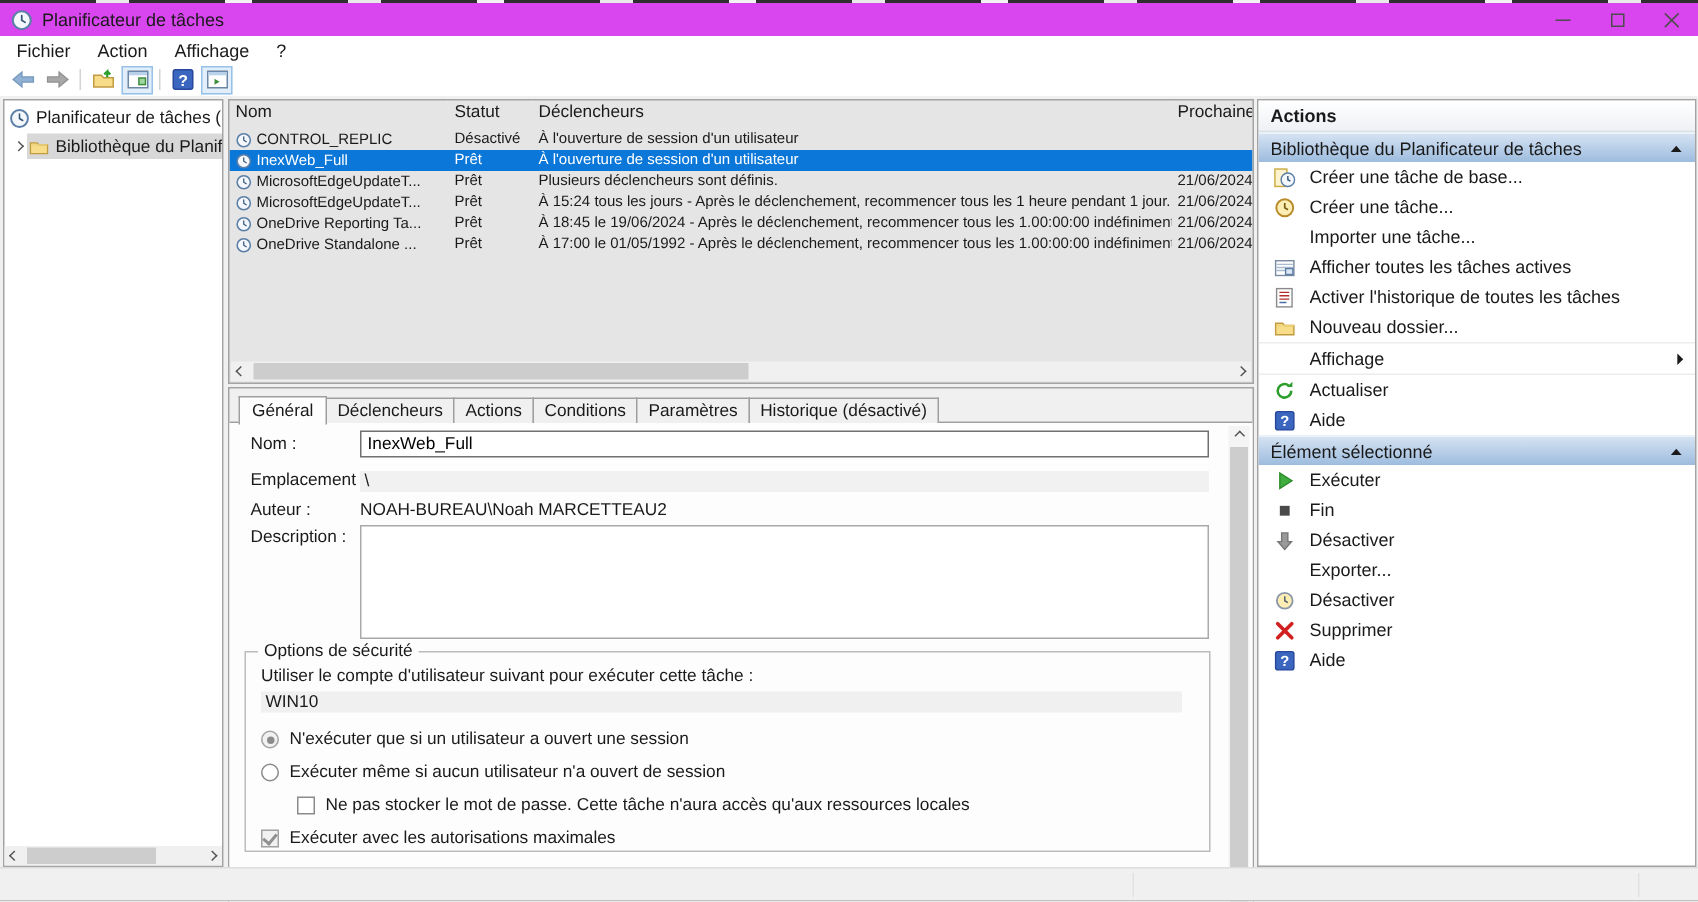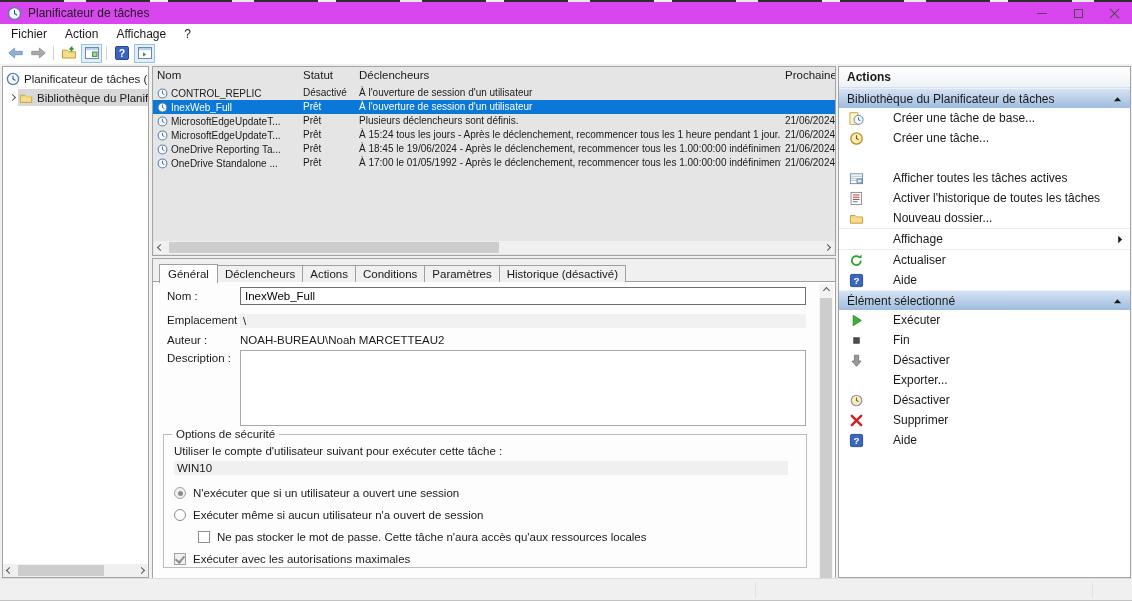--- a/index.html
+++ b/index.html
@@ -98,21 +98,21 @@
 
   
   #actions { position:absolute; left:838px; top:66px; width:293px; height:512px; background:#fff; border:1px solid #a3a3a3; overflow:hidden; }
   #actions-title { height:21px; display:flex; align-items:center; padding-left:8px; font-weight:bold; background:linear-gradient(#ffffff,#eef1f5); border-bottom:1px solid #dadfe5; }
   .asec-h { height:20px; display:flex; align-items:center; padding:0 8px; background:linear-gradient(var(--hdr1),var(--hdr2)); border-top:1px solid #e9f1f9; cursor:default; }
   .asec-h .lbl { flex:1; white-space:nowrap; overflow:hidden; }
   .asec-h svg { width:9px; height:6px; }
   .aitem { height:20px; display:flex; align-items:center; cursor:default; }
   .aitem .ico { width:16px; height:16px; margin:0 9px 0 9px; flex:0 0 16px; display:flex; align-items:center; justify-content:center; }
   .aitem .ico svg { width:15px; height:15px; }
-  .aitem .lbl { flex:1; white-space:nowrap; overflow:hidden;margin-left:20px; }
+  .aitem .lbl { flex:1; white-space:nowrap; overflow:hidden; }
   .aitem .sub { margin-right:7px; display:flex; }
   .aitem .sub svg { width:6px; height:9px; }
   .asep { height:1px; background:#ececec; }
 
   
   #statusbar { position:absolute; left:0; top:578px; width:1132px; height:23px; background:#f0f0f0; border-top:1px solid #dedede; }
   .ssep { position:absolute; top:3px; bottom:3px; width:1px; background:#e2e2e2; }
   #bottom-edge { position:absolute; left:0; bottom:0; width:100%; height:1px; background:#c2c2c2; }
 </style>
 </head>
@@ -407,20 +407,21 @@
         <span class="ico">
           <svg viewBox="0 0 16 16">
             <circle cx="8" cy="8" r="6" fill="#fcedb4" stroke="#b98a2a" stroke-width="1.4"></circle>
             <path d="M8 4.6V8l2.3 1.4" stroke="#7a5a10" stroke-width="1.2" fill="none"></path>
           </svg>
         </span>
         <span class="lbl">Créer une tâche...</span>
       </div>
       <div class="aitem">
         <span class="ico"></span>
+        <span class="lbl">Importer une tâche...</span>
       </div>
       <div class="aitem">
         <span class="ico">
           <svg viewBox="0 0 16 16">
             <rect x="1.5" y="3" width="13" height="10.5" fill="#fff" stroke="#7a8aa0"></rect>
             <path d="M2.2 5.6h11.6M2.2 7.8h11.6M2.2 10h11.6" stroke="#a9bccf"></path>
             <rect x="8.6" y="8.6" width="5.2" height="4.2" fill="#dce6f4" stroke="#5b7fa6"></rect>
           </svg>
         </span>
         <span class="lbl">Afficher toutes les tâches actives</span>

